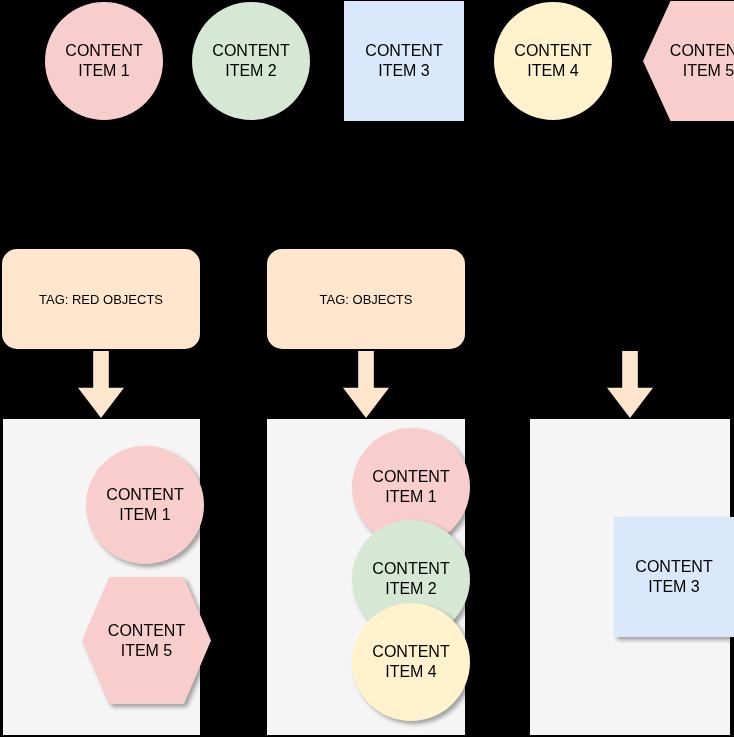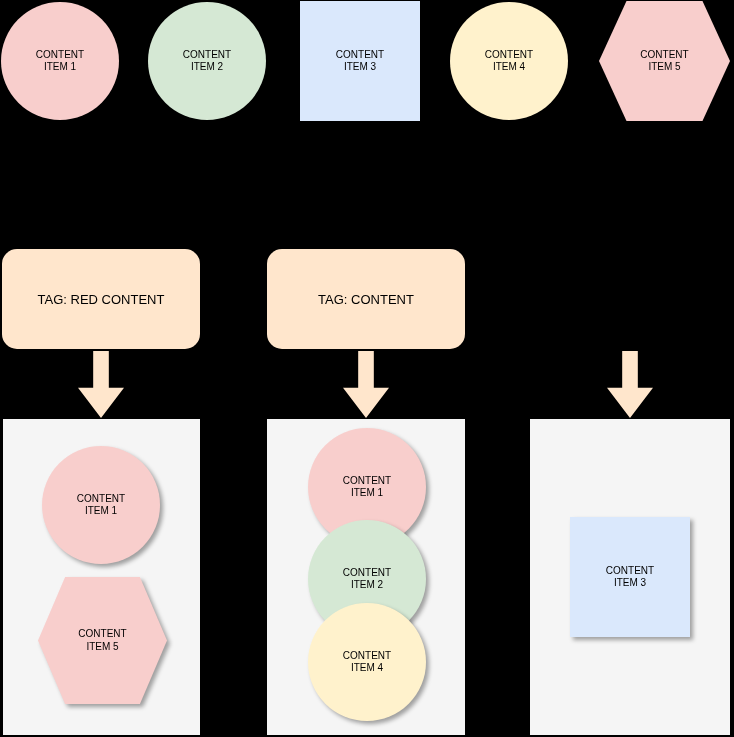--- a/index.html
+++ b/index.html
@@ -2,21 +2,21 @@
 <html><head>
 <meta charset="utf-8">
 <style>
   html,body { margin:0; padding:0; background:#000; }
   .canvas {
     position:relative; width:734px; height:737px; background:#000;
     font-family:"Liberation Sans", sans-serif; overflow:hidden;
   }
   .node {
     position:absolute; display:flex; align-items:center; justify-content:center;
-    text-align:center; color:#000; font-size:10px; line-height:1.25;
+    text-align:center; color:#000; font-size:16px; line-height:1.25;margin-left:44px;
   }
   .lbl { white-space:pre-line; display:block; }
   .circle  { border-radius:50%; }
   .square  { border-radius:0; }
   .hexagon { clip-path:polygon(21% 0%, 79% 0%, 100% 50%, 79% 100%, 21% 100%, 0% 50%); }
 
   
   .pos-i1 { left:1px;   top:2px; width:118px; height:118px; }
   .pos-i2 { left:148px; top:2px; width:118px; height:118px; }
   .pos-i3 { left:300px; top:1px; width:120px; height:120px; }
@@ -79,24 +79,24 @@
   <div class="node circle pos-i4" style="background-color: rgb(255, 242, 204);">
     <span class="lbl">CONTENT
 ITEM 4</span>
   </div>
   <div class="node hexagon pos-i5" style="background-color: rgb(248, 206, 204);">
     <span class="lbl">CONTENT
 ITEM 5</span>
   </div>
 
   <div class="tag pos-t1">
-    <span class="lbl">TAG: RED CONTENT</span>
+    <span class="lbl">TAG: RED OBJECTS</span>
   </div>
   <div class="tag pos-t2">
-    <span class="lbl">TAG: CONTENT</span>
+    <span class="lbl">TAG: OBJECTS</span>
   </div>
 
   <div class="arrow pos-a1"></div>
   <div class="arrow pos-a2"></div>
   <div class="arrow pos-a3"></div>
 
   <div class="groupbox pos-c1">
     <div class="item-wrap pos-c1i1">
       <div class="node circle" style="background-color: rgb(248, 206, 204);">
         <span class="lbl">CONTENT

